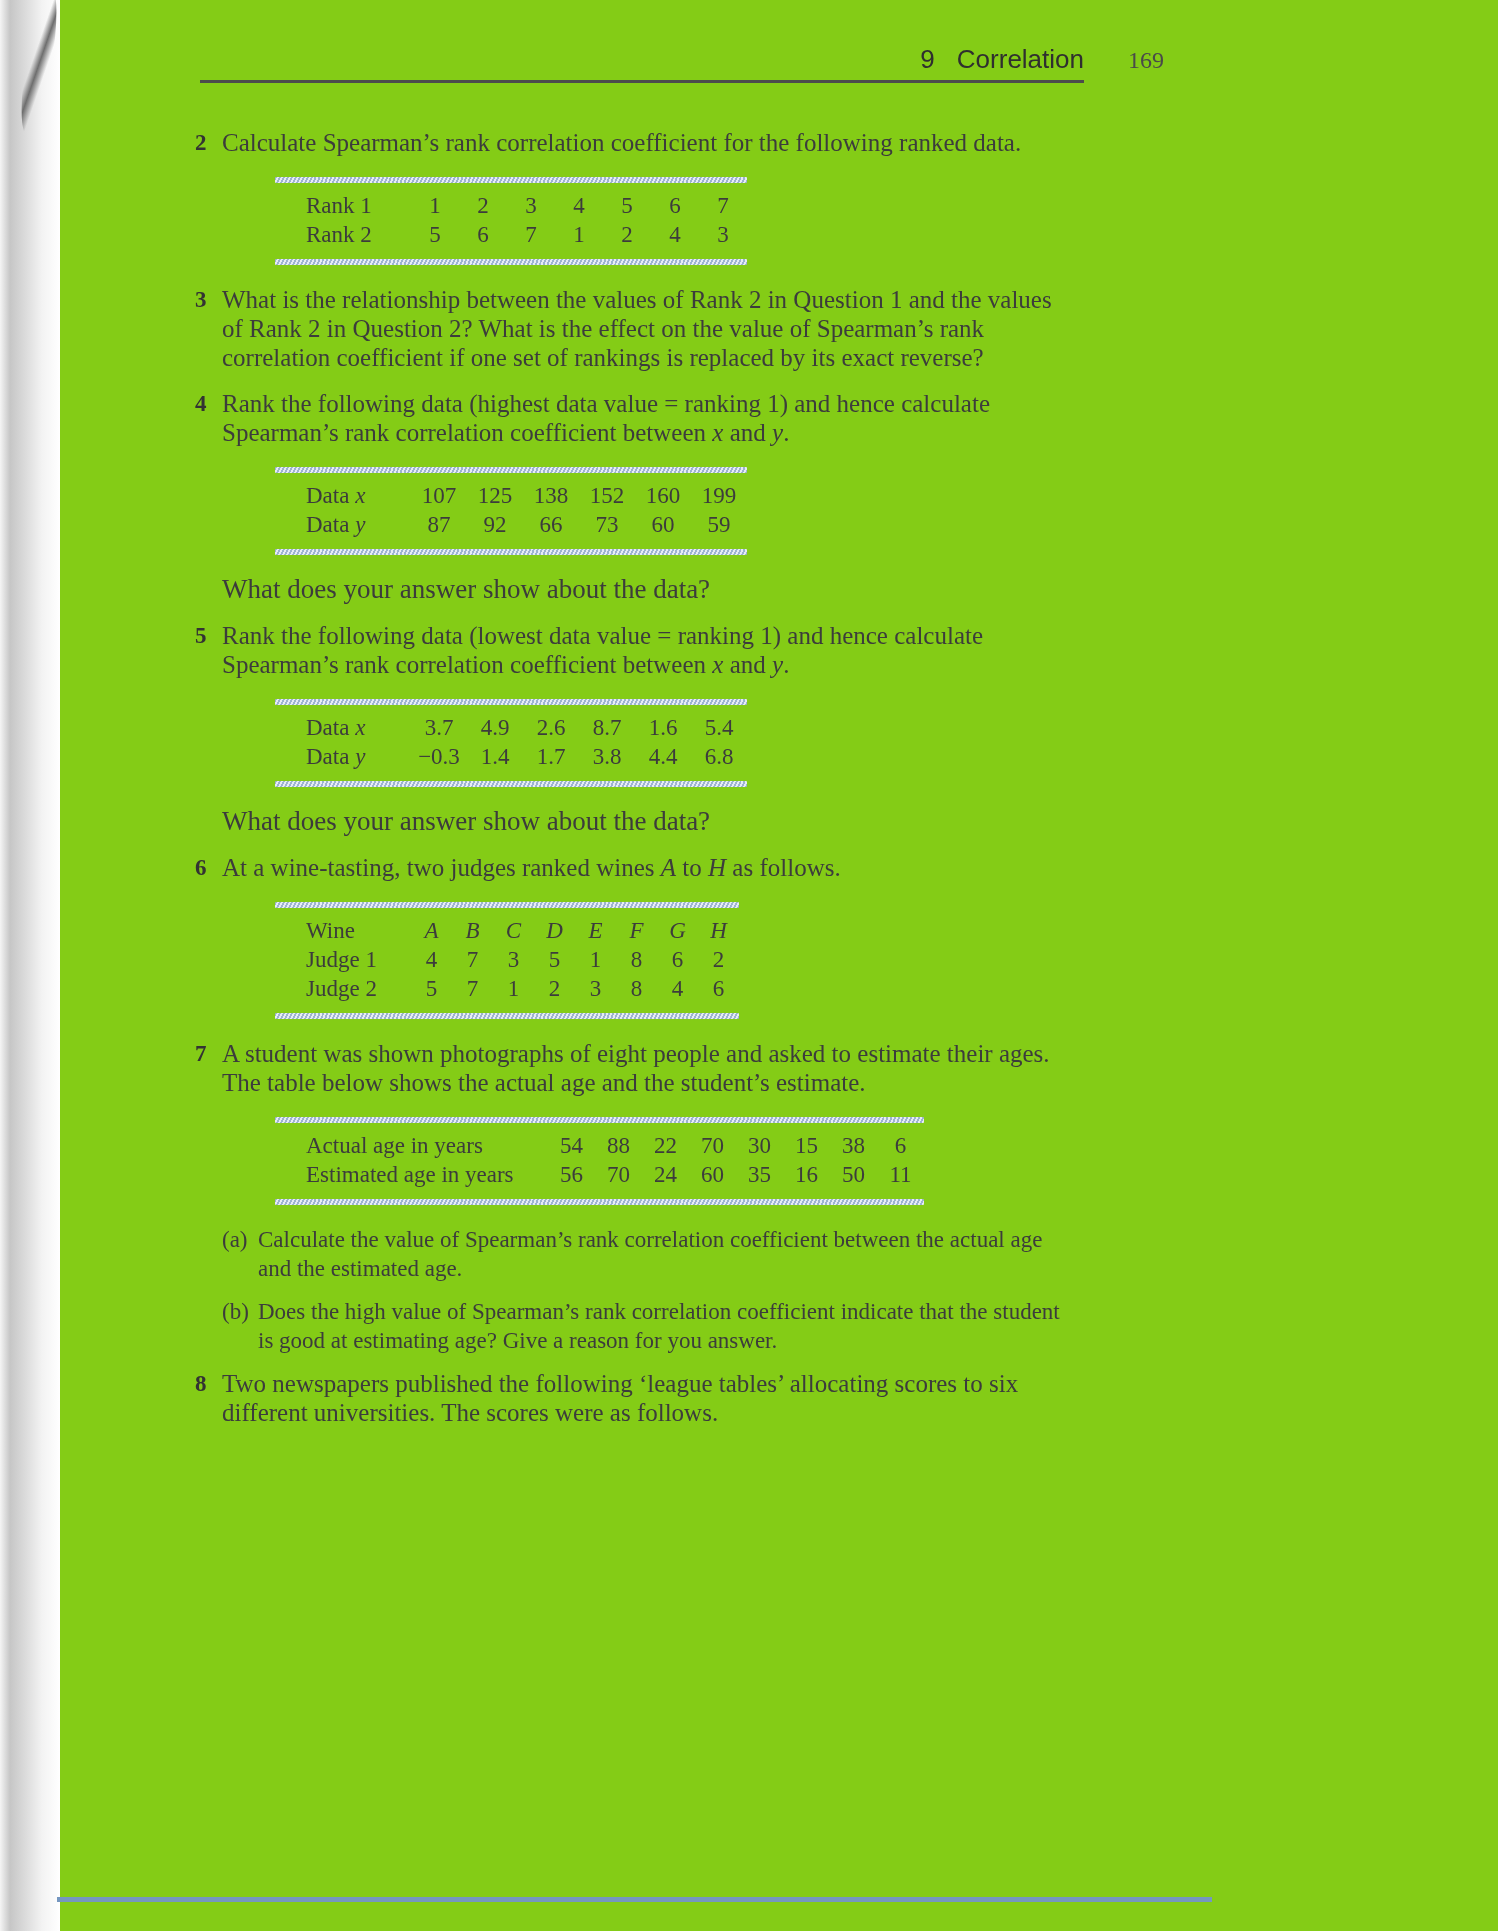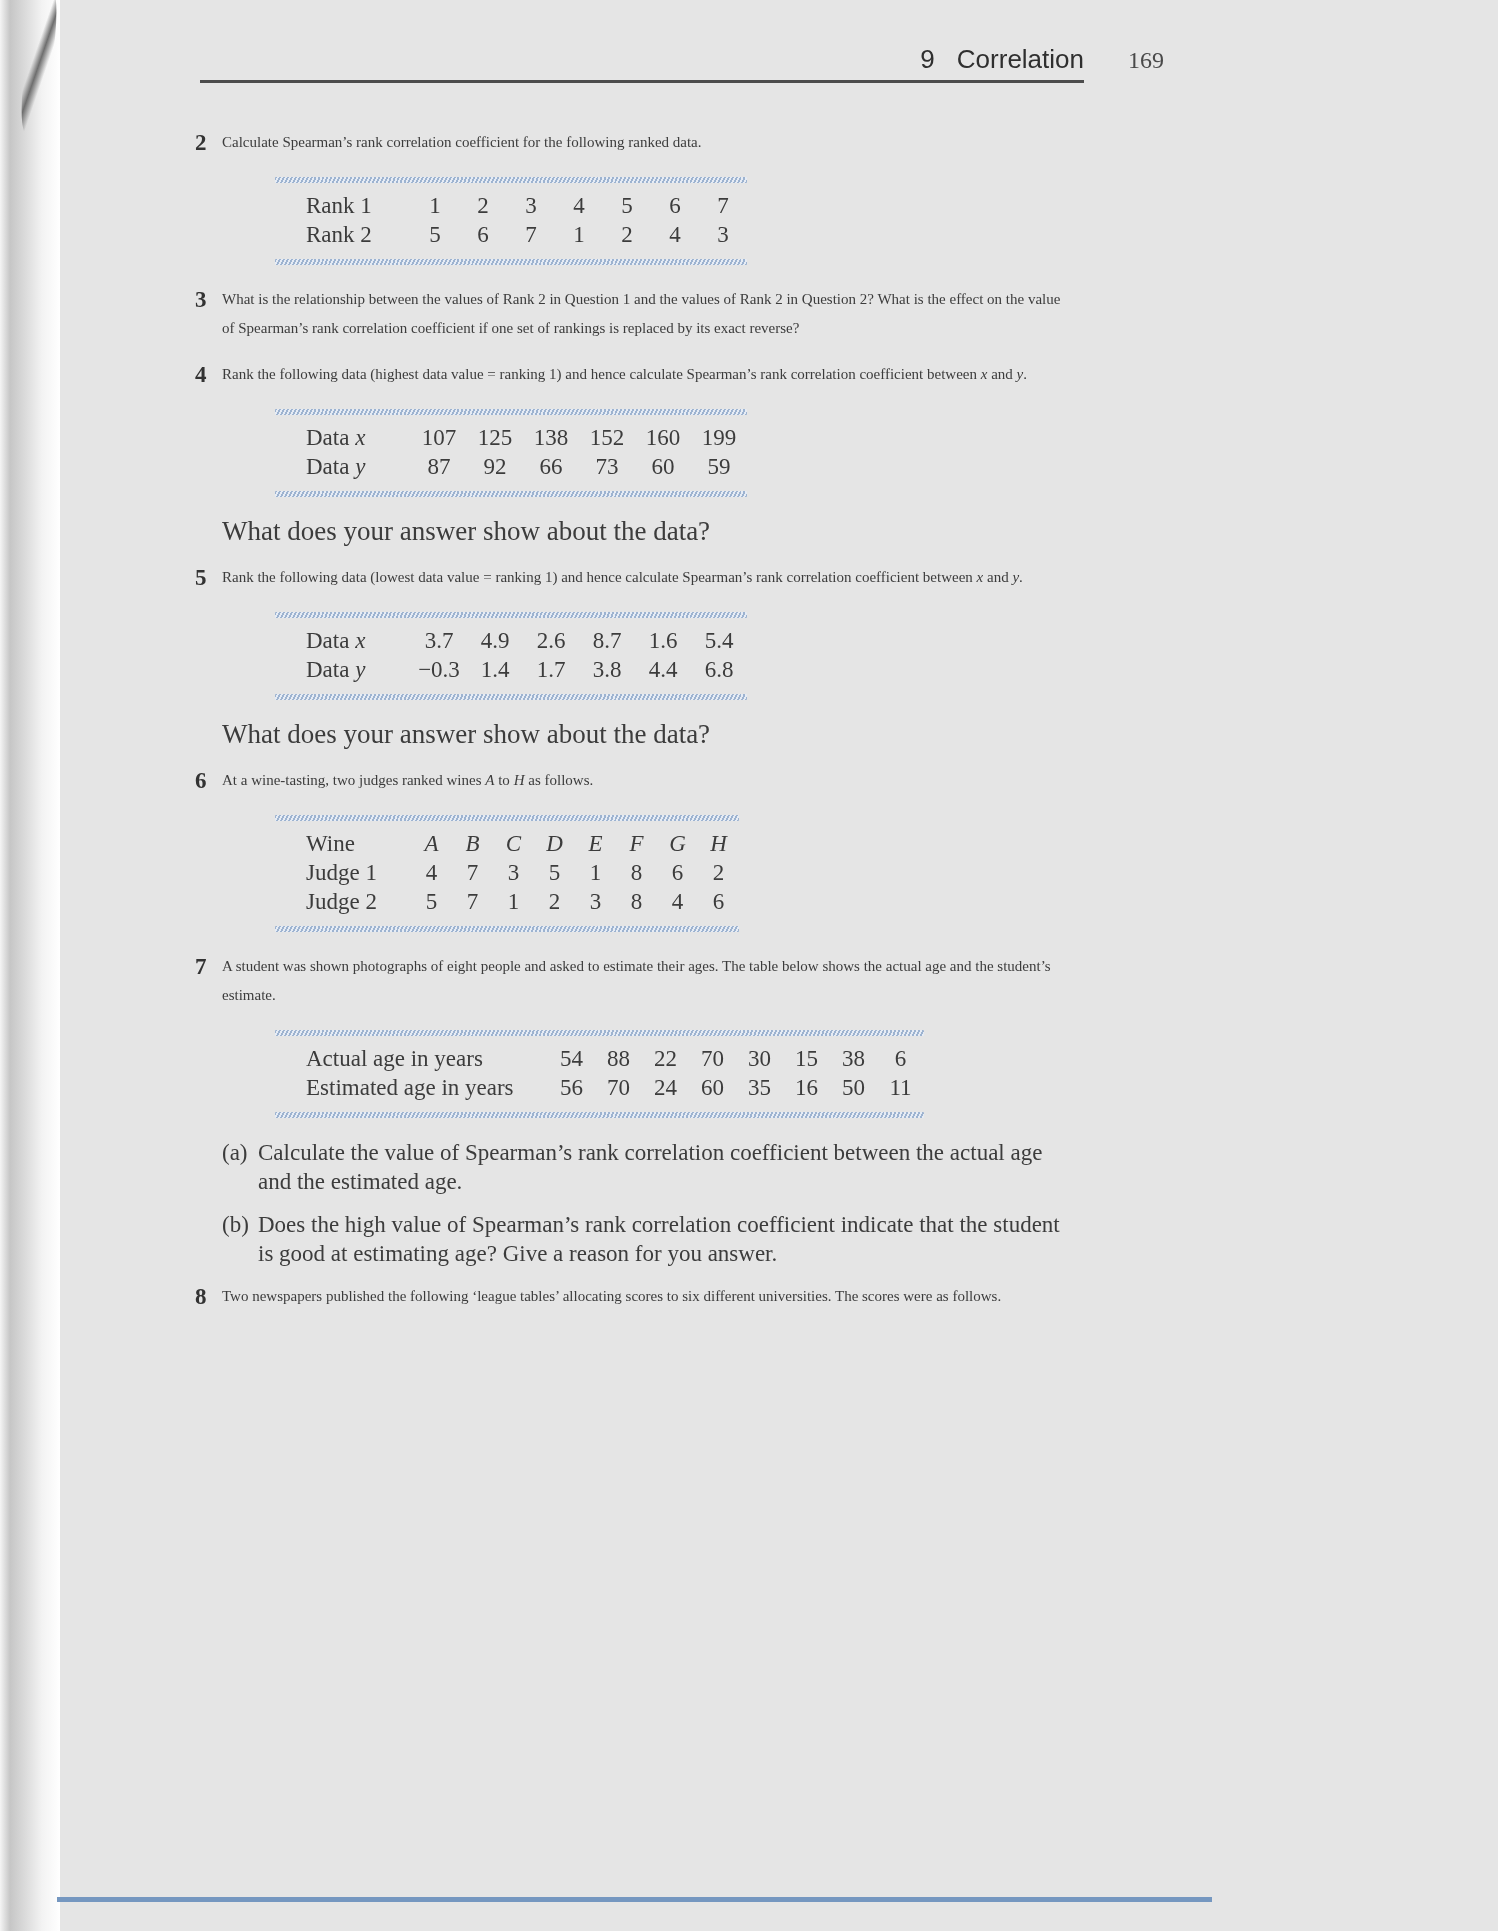--- a/index.html
+++ b/index.html
@@ -3,21 +3,21 @@
 <meta charset="utf-8">
 <style>
   html,body{margin:0;padding:0;}
   body{
     width:1498px;height:1931px;position:relative;
     background:#ffffff;
     font-family:"Liberation Serif", serif;
     color:#3c3c3c;
     overflow:hidden;
   }
-  .page{position:absolute;inset:0;background:#e5e5e5;}
+  .page{position:absolute;inset:0;background:#84cc16;}
 
   
   .scan-edge{
     position:absolute;left:0;top:0;bottom:0;width:60px;
     background:linear-gradient(to right,#f5f5f5 0px,#c6c6c6 10px,#dcdcdc 26px,#f3f3f3 42px,#ffffff 60px);
   }
   .page-curl{
     position:absolute;left:26px;top:-14px;width:26px;height:150px;
     background:linear-gradient(100deg, rgba(0,0,0,0) 38%, #6e6e6e 52%, rgba(0,0,0,0) 68%);
     transform:rotate(9deg);
@@ -37,21 +37,21 @@
   }
   .header-rule{
     position:absolute;left:200px;top:80px;width:884px;height:2.5px;background:#4c4c4c;
   }
 
   
   .content{position:absolute;left:195px;top:128px;width:945px;}
 
   .q{display:flex;margin:0 0 17px 0;}
   .qnum{flex:none;width:27px;font-weight:bold;font-size:23px;line-height:29px;color:#333;}
-  .qtext{margin:0;font-size:15px;line-height:29px;max-width:852px;}
+  .qtext{margin:0;font-size:25px;line-height:29px;max-width:852px;}
   .it{font-style:italic;}
 
   .follow{margin:0 0 17px 27px;font-size:27px;line-height:29px;max-width:852px;}
 
   .sub{display:flex;margin:0 0 14px 27px;}
   .sublabel{flex:none;width:36px;font-size:23px;line-height:29px;}
   .subtext{margin:0;font-size:23px;line-height:29px;max-width:818px;}
 
   
   .tbl{display:inline-block;margin:3px 0 20px 80px;vertical-align:top;}

